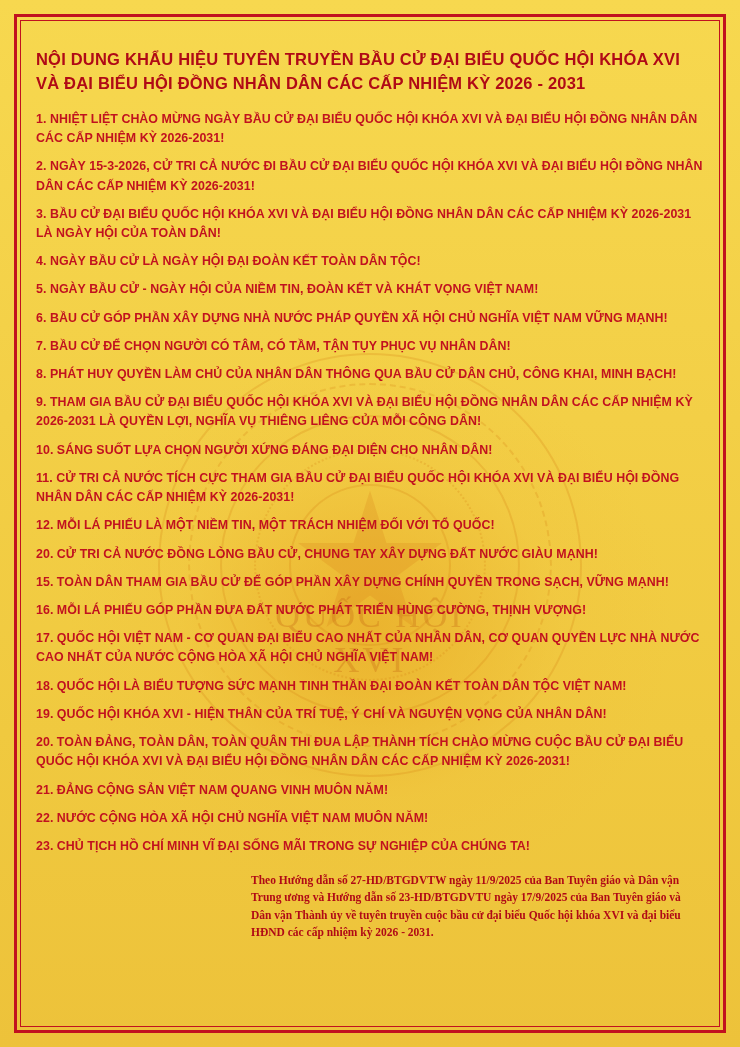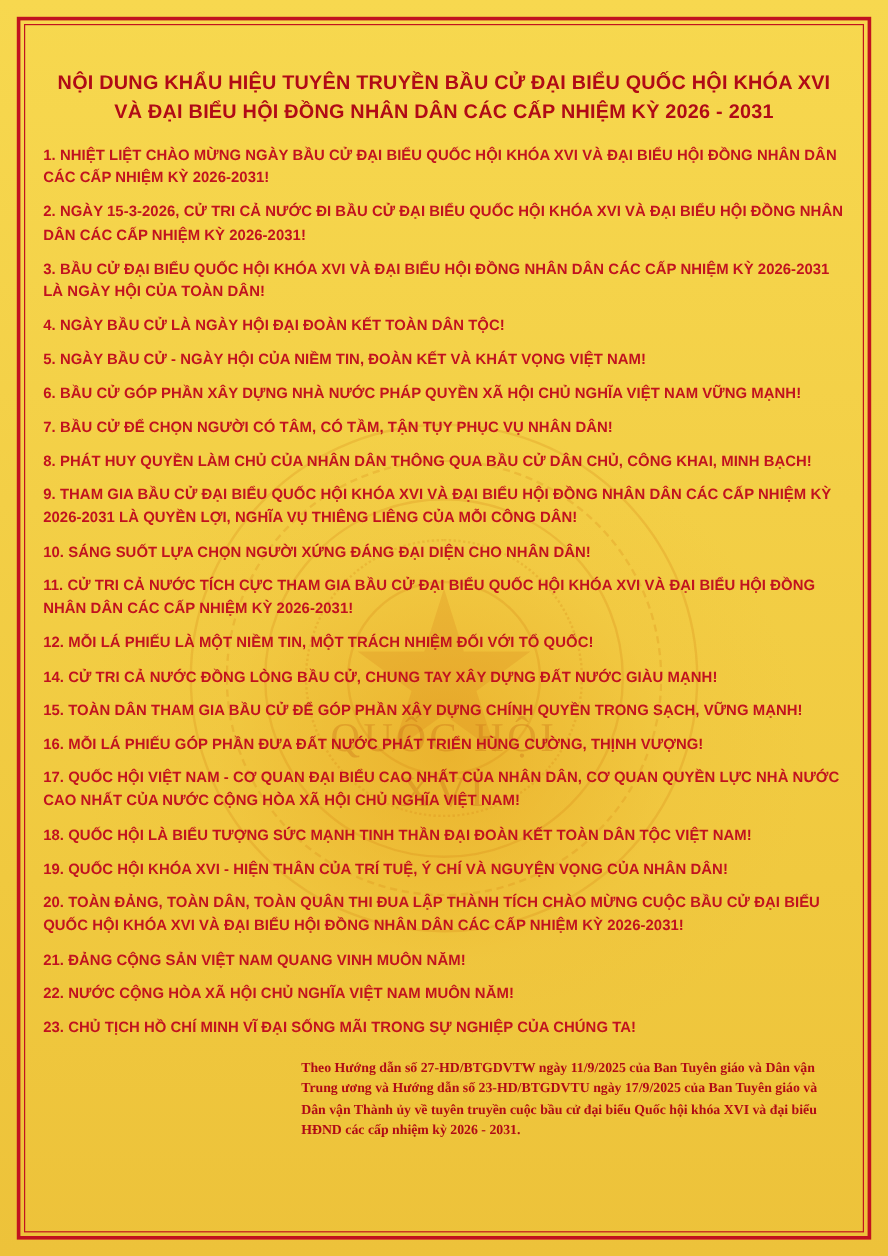--- a/index.html
+++ b/index.html
@@ -84,27 +84,26 @@
     border: 1px solid #c1121f;
   }
   .content {
     position: absolute;
     left: 36px;
     top: 42px;
     right: 36px;
     bottom: 30px;
   }
   .title {
-    text-align: center;
     color: #b00a16;
     font-weight: bold;
     font-size: 16.5px;
     line-height: 1.45;
     letter-spacing: 0.2px;
-    margin: 16px 0 14px 0;
+    margin: 6px 0 14px 0;
   }
   .title .line2 { display: block; }
   .slogans {
     list-style: none;
     margin: 0;
     padding: 0;
   }
   .slogan {
     color: #c1121f;
     font-weight: bold;
@@ -157,21 +156,21 @@
       <li class="slogan">3. BẦU CỬ ĐẠI BIỂU QUỐC HỘI KHÓA XVI VÀ ĐẠI BIỂU HỘI ĐỒNG NHÂN DÂN CÁC CẤP NHIỆM KỲ 2026-2031 LÀ NGÀY HỘI CỦA TOÀN DÂN!</li>
       <li class="slogan">4. NGÀY BẦU CỬ LÀ NGÀY HỘI ĐẠI ĐOÀN KẾT TOÀN DÂN TỘC!</li>
       <li class="slogan">5. NGÀY BẦU CỬ - NGÀY HỘI CỦA NIỀM TIN, ĐOÀN KẾT VÀ KHÁT VỌNG VIỆT NAM!</li>
       <li class="slogan">6. BẦU CỬ GÓP PHẦN XÂY DỰNG NHÀ NƯỚC PHÁP QUYỀN XÃ HỘI CHỦ NGHĨA VIỆT NAM VỮNG MẠNH!</li>
       <li class="slogan">7. BẦU CỬ ĐỂ CHỌN NGƯỜI CÓ TÂM, CÓ TẦM, TẬN TỤY PHỤC VỤ NHÂN DÂN!</li>
       <li class="slogan">8. PHÁT HUY QUYỀN LÀM CHỦ CỦA NHÂN DÂN THÔNG QUA BẦU CỬ DÂN CHỦ, CÔNG KHAI, MINH BẠCH!</li>
       <li class="slogan">9. THAM GIA BẦU CỬ ĐẠI BIỂU QUỐC HỘI KHÓA XVI VÀ ĐẠI BIỂU HỘI ĐỒNG NHÂN DÂN CÁC CẤP NHIỆM KỲ 2026-2031 LÀ QUYỀN LỢI, NGHĨA VỤ THIÊNG LIÊNG CỦA MỖI CÔNG DÂN!</li>
       <li class="slogan">10. SÁNG SUỐT LỰA CHỌN NGƯỜI XỨNG ĐÁNG ĐẠI DIỆN CHO NHÂN DÂN!</li>
       <li class="slogan">11. CỬ TRI CẢ NƯỚC TÍCH CỰC THAM GIA BẦU CỬ ĐẠI BIỂU QUỐC HỘI KHÓA XVI VÀ ĐẠI BIỂU HỘI ĐỒNG NHÂN DÂN CÁC CẤP NHIỆM KỲ 2026-2031!</li>
       <li class="slogan">12. MỖI LÁ PHIẾU LÀ MỘT NIỀM TIN, MỘT TRÁCH NHIỆM ĐỐI VỚI TỔ QUỐC!</li>
-      <li class="slogan">14. CỬ TRI CẢ NƯỚC ĐỒNG LÒNG BẦU CỬ, CHUNG TAY XÂY DỰNG ĐẤT NƯỚC GIÀU MẠNH!</li>
+      <li class="slogan">20. CỬ TRI CẢ NƯỚC ĐỒNG LÒNG BẦU CỬ, CHUNG TAY XÂY DỰNG ĐẤT NƯỚC GIÀU MẠNH!</li>
       <li class="slogan">15. TOÀN DÂN THAM GIA BẦU CỬ ĐỂ GÓP PHẦN XÂY DỰNG CHÍNH QUYỀN TRONG SẠCH, VỮNG MẠNH!</li>
       <li class="slogan">16. MỖI LÁ PHIẾU GÓP PHẦN ĐƯA ĐẤT NƯỚC PHÁT TRIỂN HÙNG CƯỜNG, THỊNH VƯỢNG!</li>
       <li class="slogan">17. QUỐC HỘI VIỆT NAM - CƠ QUAN ĐẠI BIỂU CAO NHẤT CỦA NHÂN DÂN, CƠ QUAN QUYỀN LỰC NHÀ NƯỚC CAO NHẤT CỦA NƯỚC CỘNG HÒA XÃ HỘI CHỦ NGHĨA VIỆT NAM!</li>
       <li class="slogan">18. QUỐC HỘI LÀ BIỂU TƯỢNG SỨC MẠNH TINH THẦN ĐẠI ĐOÀN KẾT TOÀN DÂN TỘC VIỆT NAM!</li>
       <li class="slogan">19. QUỐC HỘI KHÓA XVI - HIỆN THÂN CỦA TRÍ TUỆ, Ý CHÍ VÀ NGUYỆN VỌNG CỦA NHÂN DÂN!</li>
       <li class="slogan">20. TOÀN ĐẢNG, TOÀN DÂN, TOÀN QUÂN THI ĐUA LẬP THÀNH TÍCH CHÀO MỪNG CUỘC BẦU CỬ ĐẠI BIỂU QUỐC HỘI KHÓA XVI VÀ ĐẠI BIỂU HỘI ĐỒNG NHÂN DÂN CÁC CẤP NHIỆM KỲ 2026-2031!</li>
       <li class="slogan">21. ĐẢNG CỘNG SẢN VIỆT NAM QUANG VINH MUÔN NĂM!</li>
       <li class="slogan">22. NƯỚC CỘNG HÒA XÃ HỘI CHỦ NGHĨA VIỆT NAM MUÔN NĂM!</li>
       <li class="slogan">23. CHỦ TỊCH HỒ CHÍ MINH VĨ ĐẠI SỐNG MÃI TRONG SỰ NGHIỆP CỦA CHÚNG TA!</li>
     </ul>

